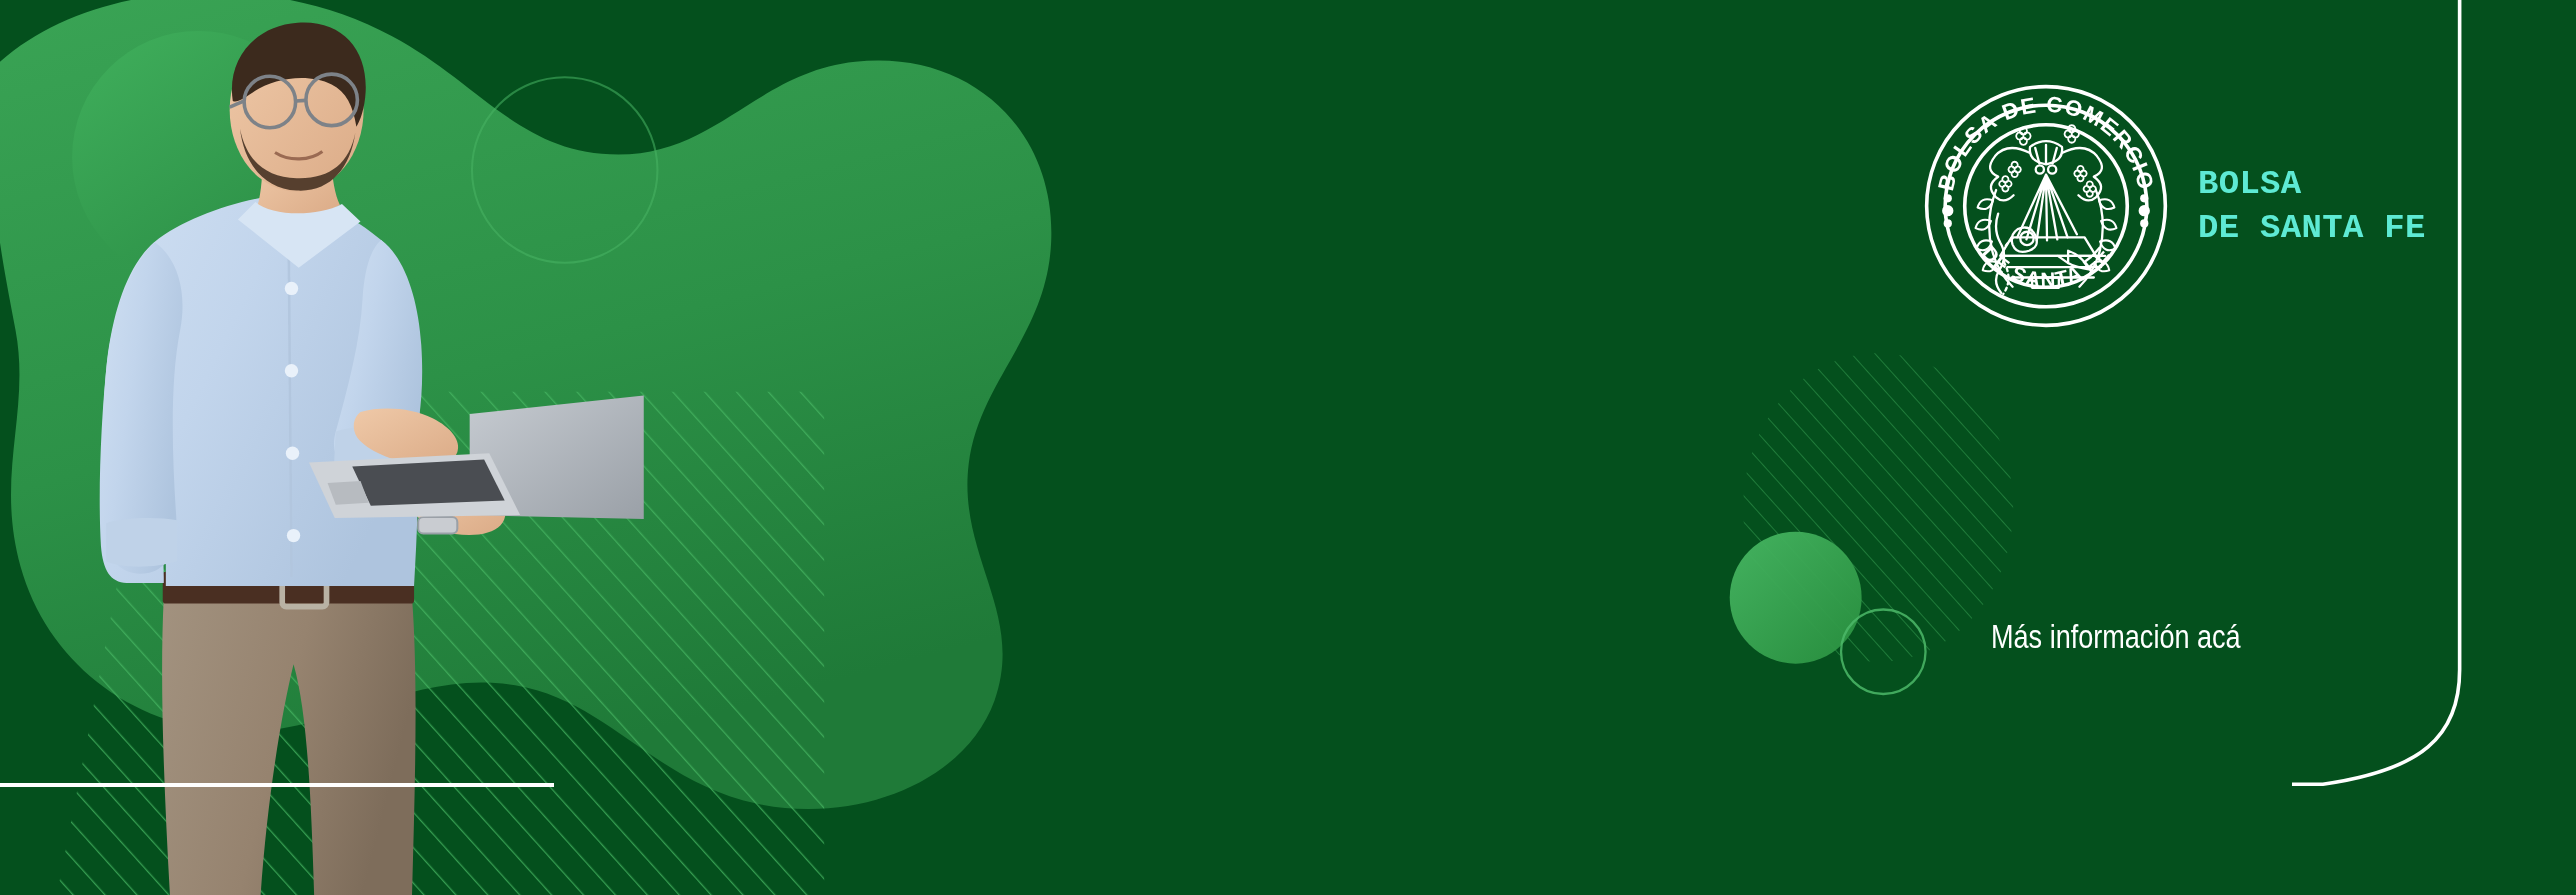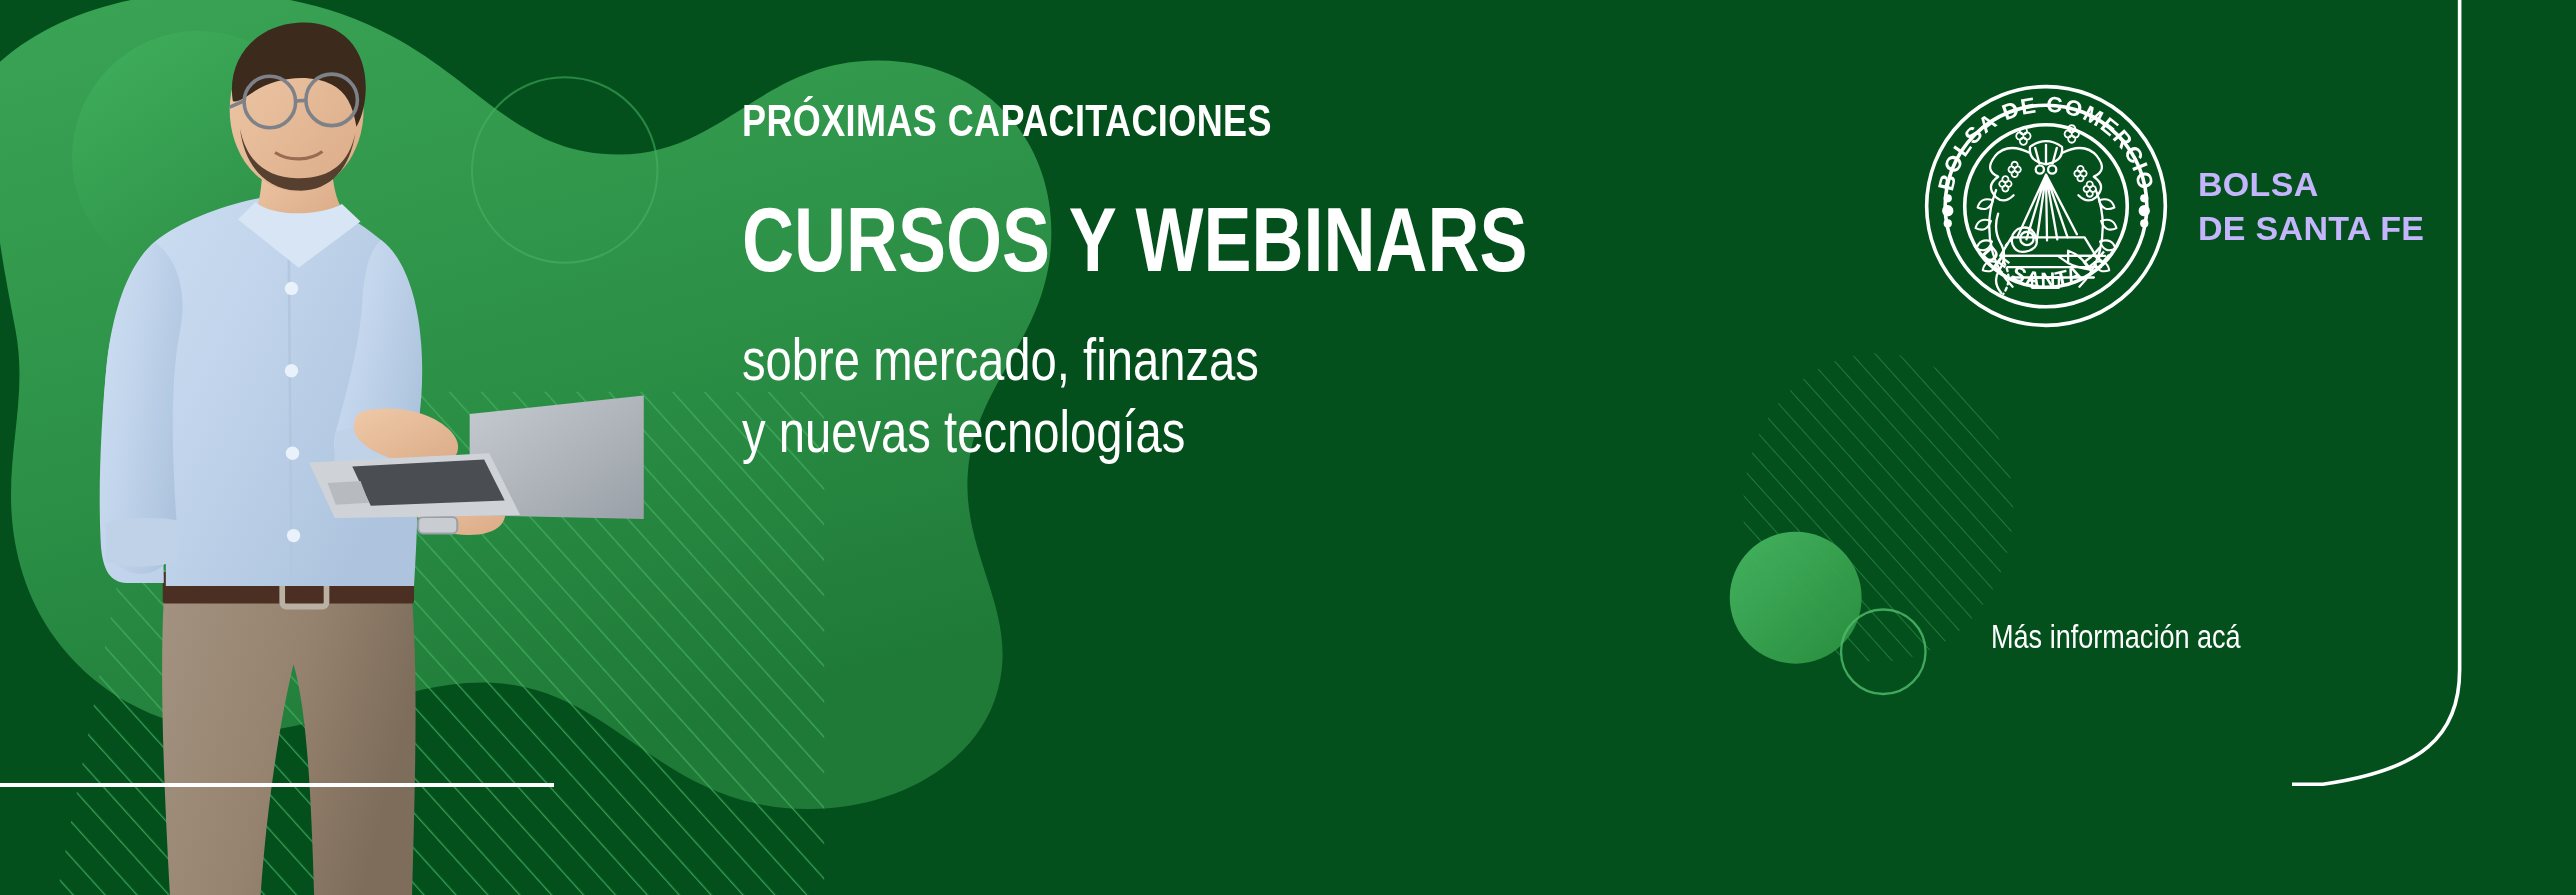--- a/index.html
+++ b/index.html
@@ -74,26 +74,27 @@
   .logo-lockup{
     position:absolute;
     left:1921px;
     top:81px;
     display:flex;
     align-items:center;
     gap:27px;
   }
   .seal{width:250px;height:250px;display:block;}
   .wordmark{
-    color:#c4b5fd;
+    color:#5eead4;
     font-size:34px;
     line-height:1.30;
     font-weight:700;
     letter-spacing:0.3px;
     white-space:nowrap;
+    font-family:Liberation Mono, monospace;
   }
   .wordmark span{display:block;}
 
   
   .cta{
     position:absolute;
     left:1991px;
     top:618px;
     color:#ffffff;
     font-size:33px;
@@ -314,30 +315,20 @@
       <g fill="none" stroke="#7d8288" stroke-width="7">
         <circle cx="524" cy="198" r="50"></circle>
         <circle cx="644" cy="194" r="50"></circle>
         <line x1="574" y1="196" x2="594" y2="195"></line>
         <line x1="474" y1="196" x2="446" y2="208"></line>
       </g>
       <path fill="none" stroke="#9a6a52" stroke-width="6" d="M534 296 C 562 314 602 312 626 294"></path>
     </svg>
   </div>
 
-  <div class="copy">
-    <p class="eyebrow">PRÓXIMAS CAPACITACIONES</p>
-
-    <h1 class="headline">CURSOS Y WEBINARS</h1>
-
-    <p class="subline">
-      <span>sobre mercado, finanzas</span>
-      <span>y nuevas tecnologías</span>
-    </p>
-  </div>
 
   <div class="logo-lockup">
 
     <svg class="seal" viewBox="0 0 486 486" aria-hidden="true">
       <defs>
         <path id="arcTop" d="M 60 243 A 183 183 0 0 1 426 243"></path>
         <path id="arcBottom" d="M 86 243 A 157 157 0 0 0 400 243"></path>
       </defs>
       <g fill="none" stroke="#ffffff" stroke-width="7">
         <circle cx="243" cy="243" r="232"></circle>

